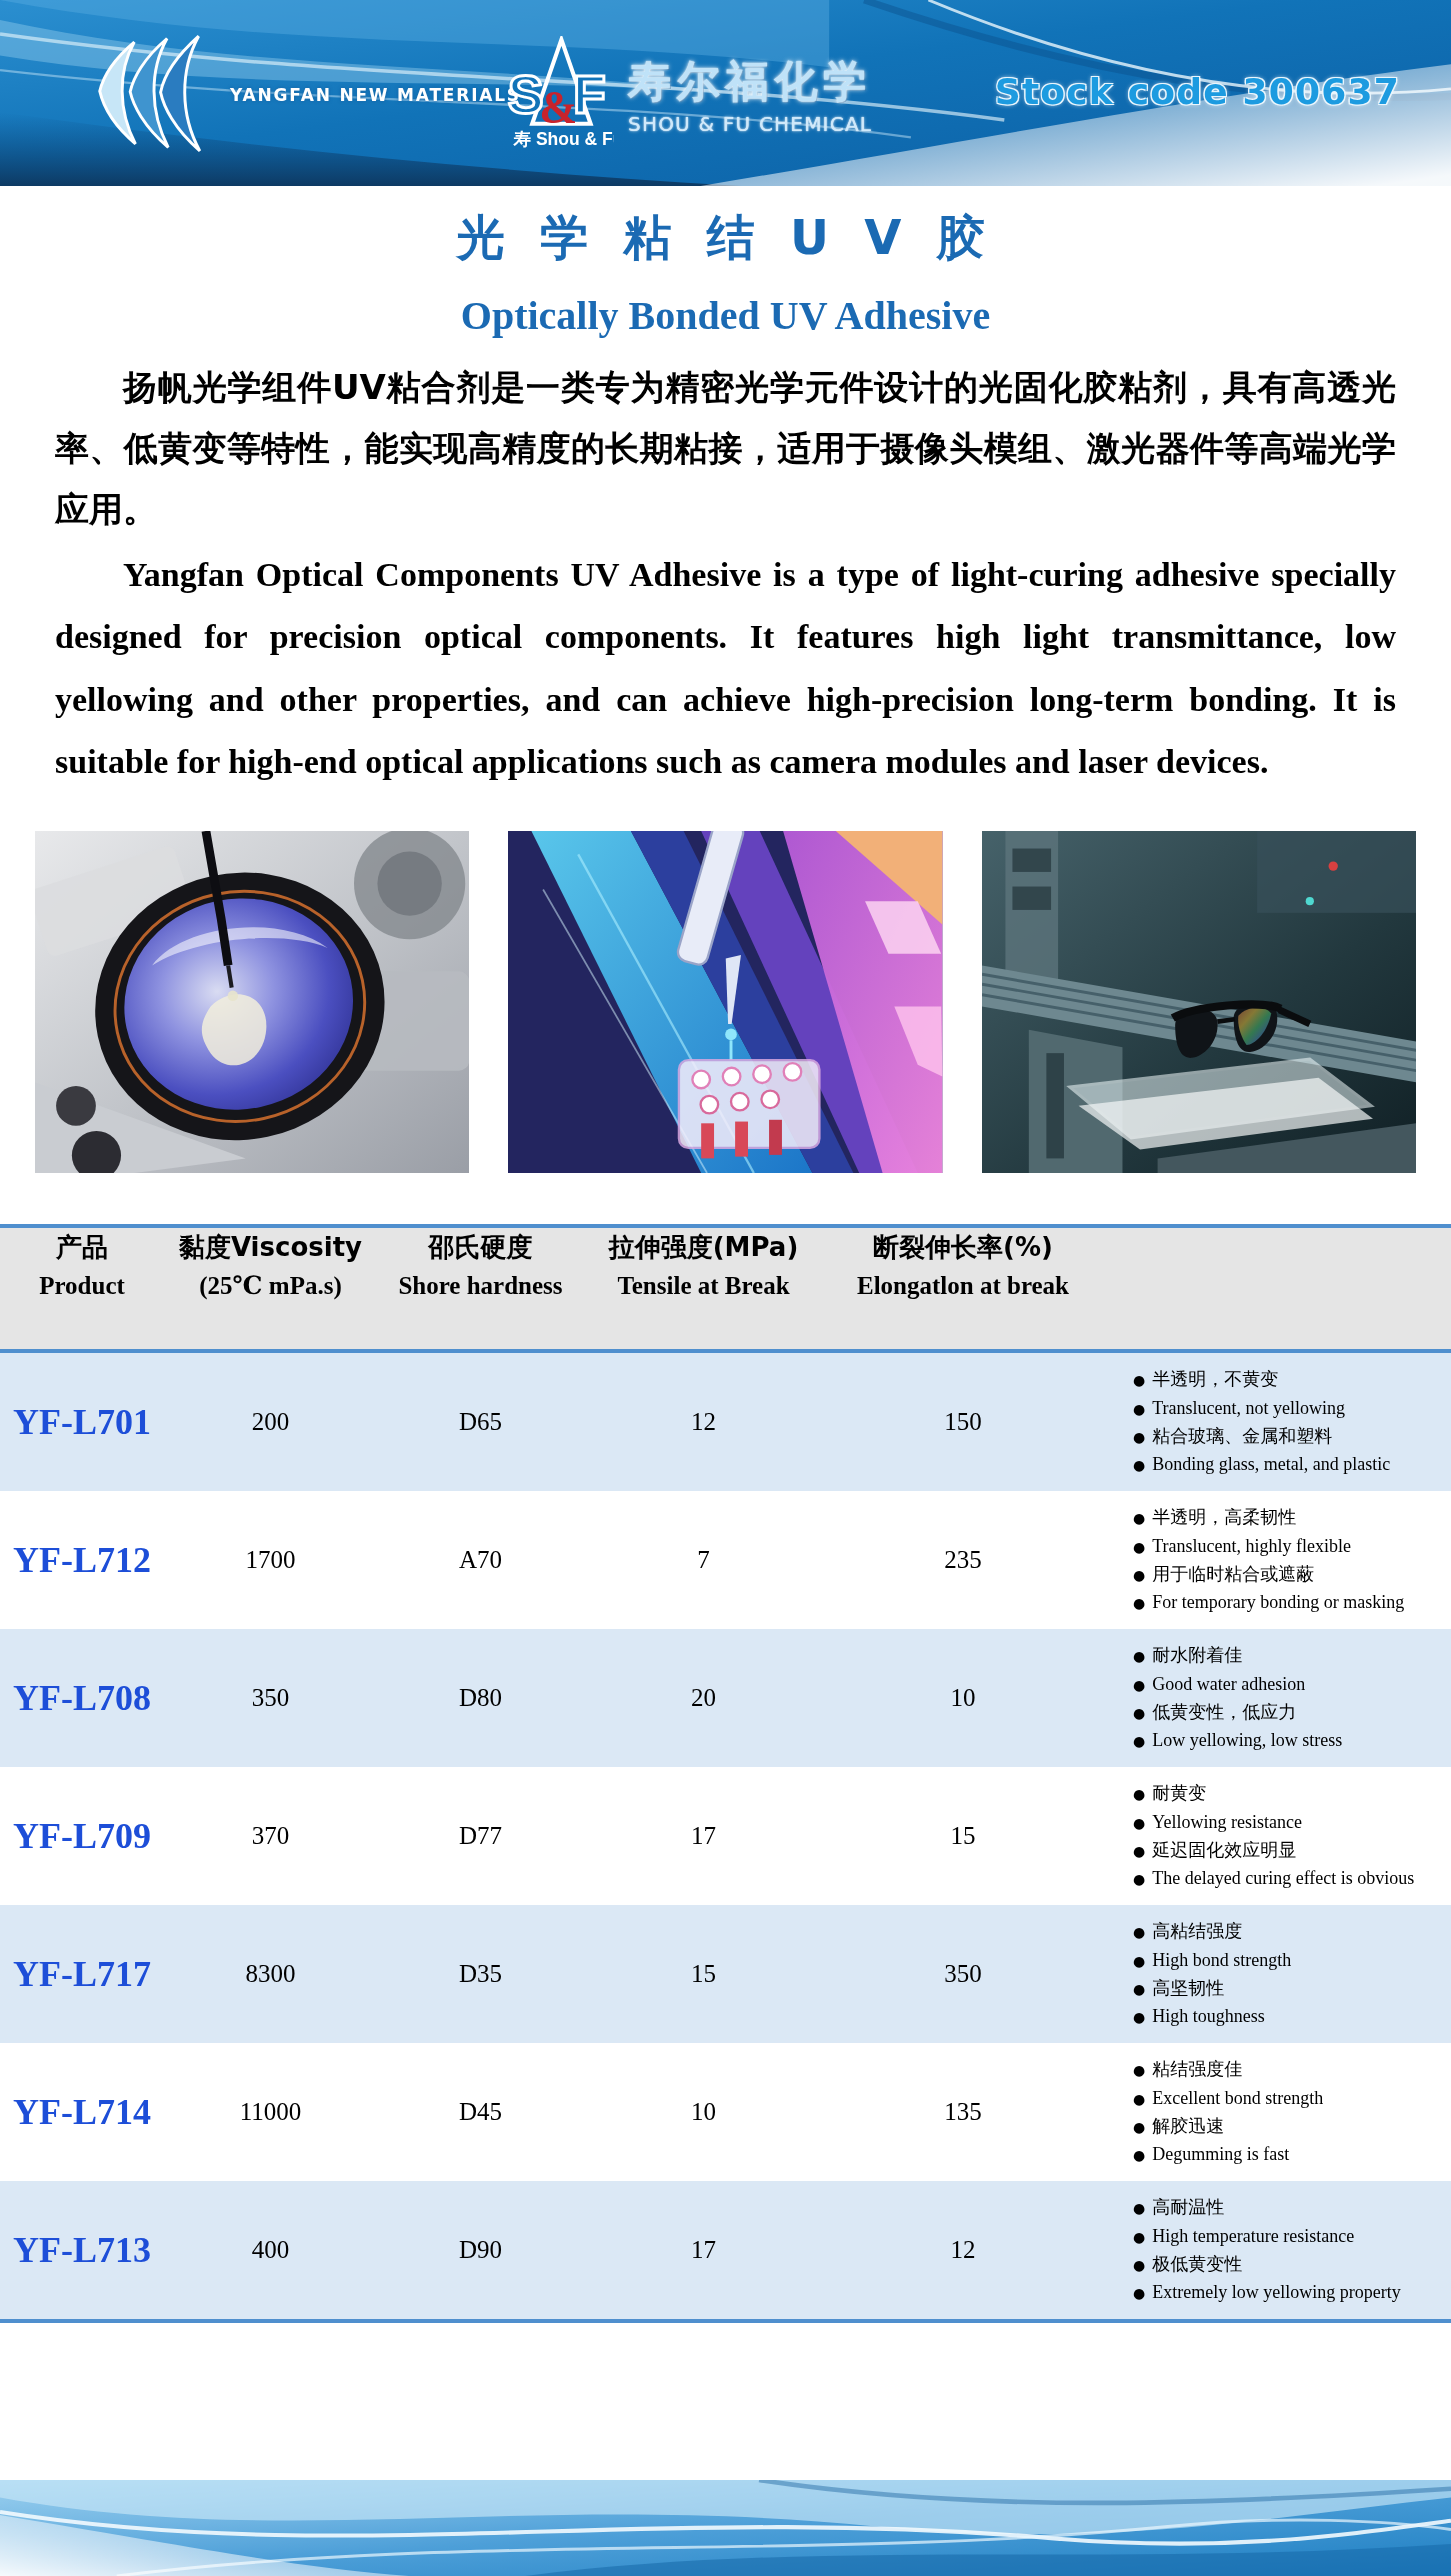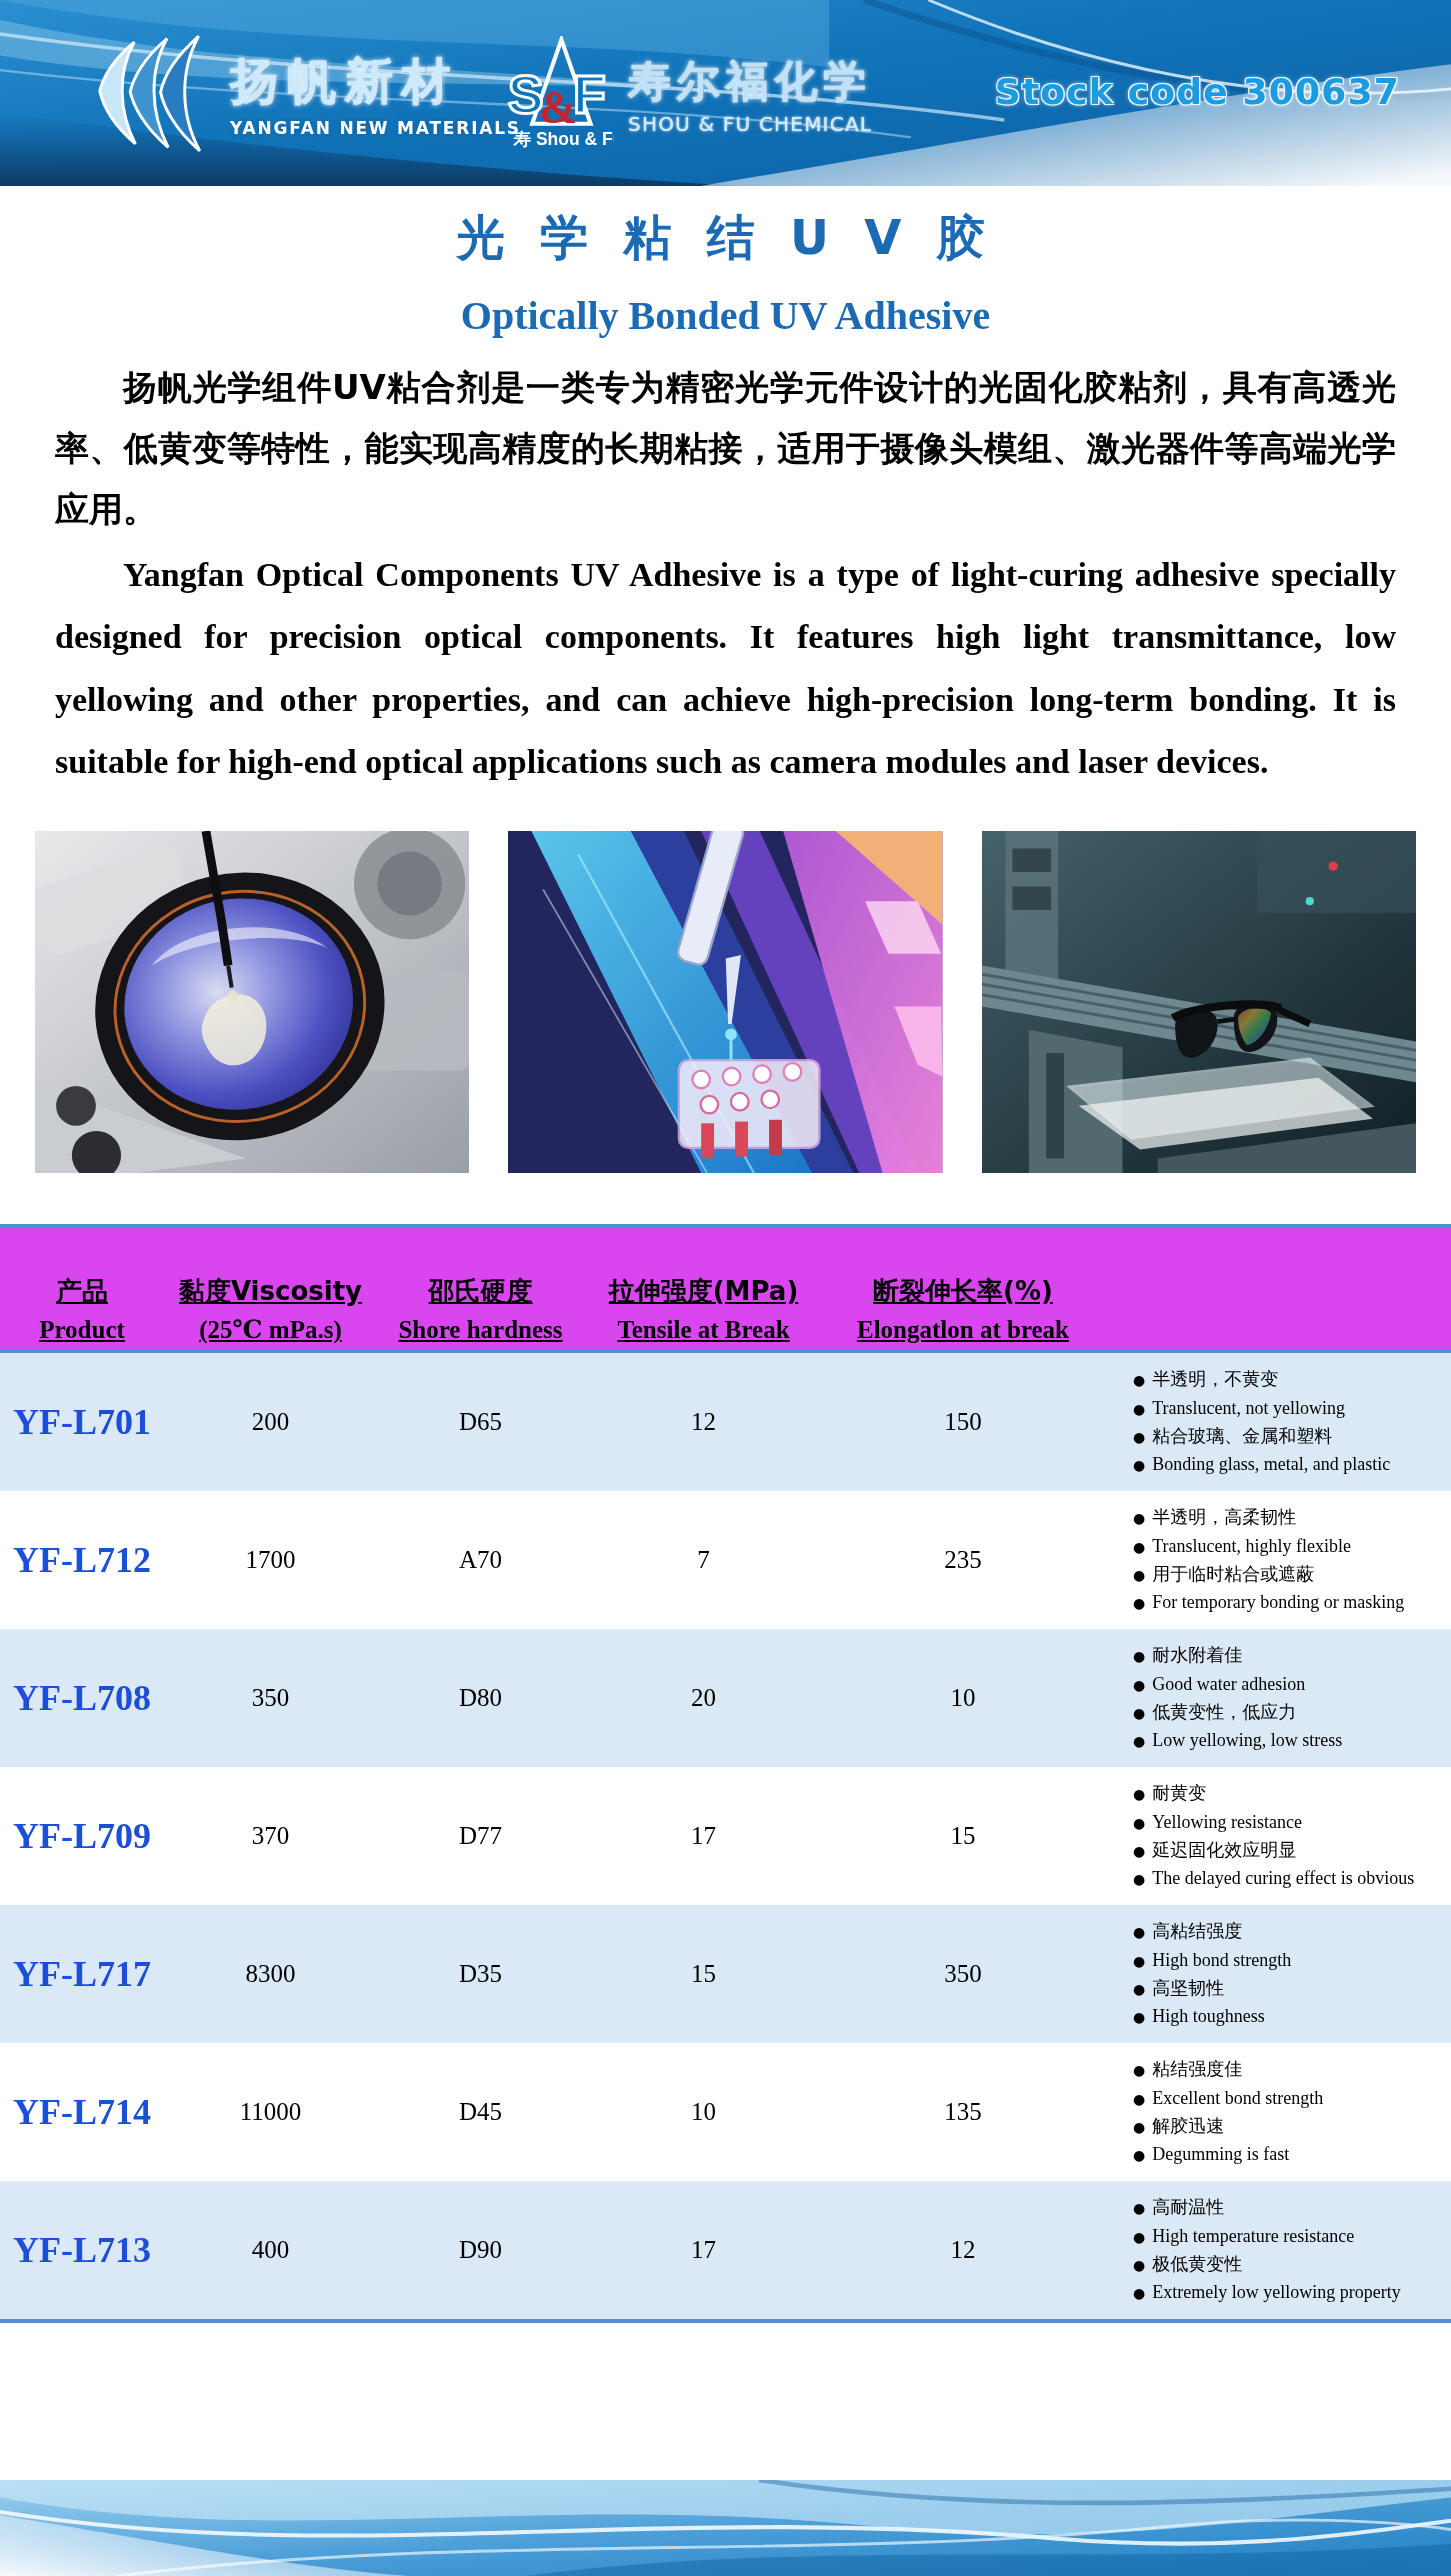--- a/index.html
+++ b/index.html
@@ -59,21 +59,21 @@
   }
 
   
   .photos { display:flex; gap:39px; margin:37px 35px 0 35px; height:342px; }
   .photo { flex:1; height:342px; overflow:hidden; }
   .photo svg { width:100%; height:100%; display:block; }
 
   
   .ptable { margin-top:51px; width:1451px; }
   .t-border { height:4.1px; background:#4f8fce; }
-  .t-head { display:flex; height:121px; background:#d946ef; align-items:flex-end;text-decoration:underline; }
+  .t-head { display:flex; height:121px; background:#e5e5e5; align-items:flex-start; }
   .th { display:flex; flex-direction:column; justify-content:center; align-items:center; text-align:center; }
   .th-cn { font-size:26px; font-weight:bold; color:#000; line-height:1.5; }
   .th-en { font-size:25px; font-weight:bold; color:#000; line-height:1.5; }
   .t-row { display:flex; height:138px; background:#ffffff; align-items:center; }
   .t-row.alt { background:#dbe8f5; }
   .td { display:flex; align-items:center; justify-content:center; text-align:center; }
   .col1 { width:164px; } .col2 { width:213px; } .col3 { width:207px; }
   .col4 { width:239px; } .col5 { width:280px; }
   .col6 { flex:1; padding-left:30px; padding-right:11.7px; }
   .td.product { font-size:36px; font-weight:bold; color:#1d4ed8; }
@@ -121,21 +121,20 @@
       <path d="M1200,318 C1700,235 2050,165 2485,110 L2485,318 Z" fill="url(#hwhite)"></path>
     </svg>
 
     <div class="logo1">
       <svg width="117" height="117" viewBox="0 0 200 200">
         <path d="M62,12 C34,62 34,128 64,186 C24,152 8,118 3,96 C8,74 24,44 62,12 Z" fill="#c7e6f7" stroke="#ffffff" stroke-width="5"></path>
         <path d="M118,6 C88,60 88,130 120,192 C78,156 60,120 55,97 C60,74 78,40 118,6 Z" fill="#3f94cf" stroke="#ffffff" stroke-width="5"></path>
         <path d="M172,2 C140,60 140,136 174,198 C130,160 112,122 107,98 C112,72 132,38 172,2 Z" fill="#2a7cc0" stroke="#ffffff" stroke-width="5"></path>
       </svg>
       <div class="logo1-text">
-        <div class="logo1-cn">扬帆新材</div>
         <div class="logo1-en">YANGFAN NEW MATERIALS</div>
       </div>
     </div>
 
     <div class="logo2">
       <svg width="111" height="117" viewBox="0 0 190 200">
         <path d="M100,6 L150,150 L50,150 Z" fill="none" stroke="#ffffff" stroke-width="7"></path>
         <text x="8" y="132" font-size="92" font-weight="bold" fill="#1173b8" stroke="#ffffff" stroke-width="5" font-family="Liberation Sans, sans-serif">S</text>
         <text x="120" y="132" font-size="92" font-weight="bold" fill="#1173b8" stroke="#ffffff" stroke-width="5" font-family="Liberation Sans, sans-serif">F</text>
         <text x="62" y="148" font-size="78" font-weight="bold" fill="#c8232c" font-family="Liberation Serif, serif">&amp;</text>

